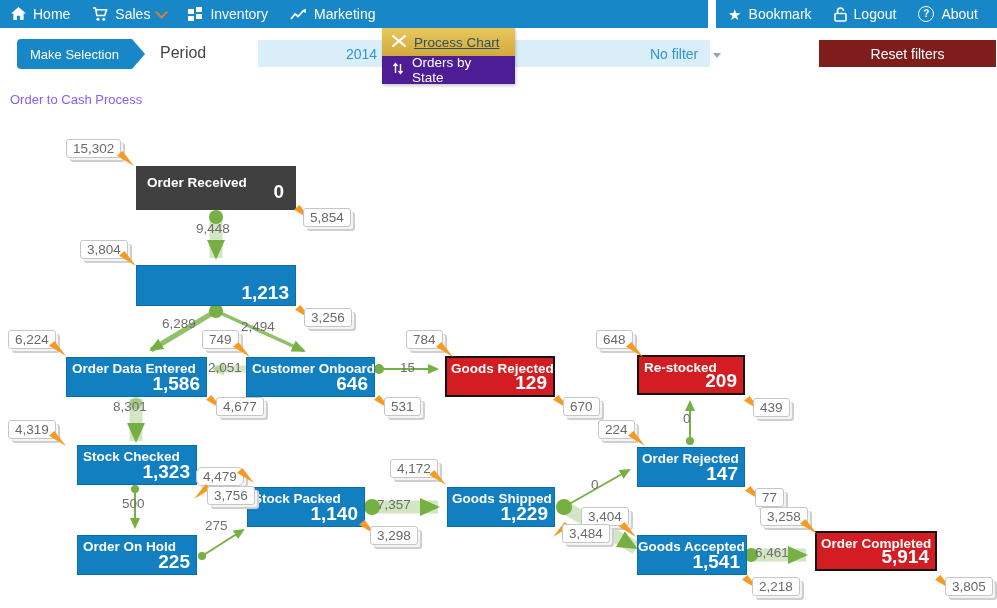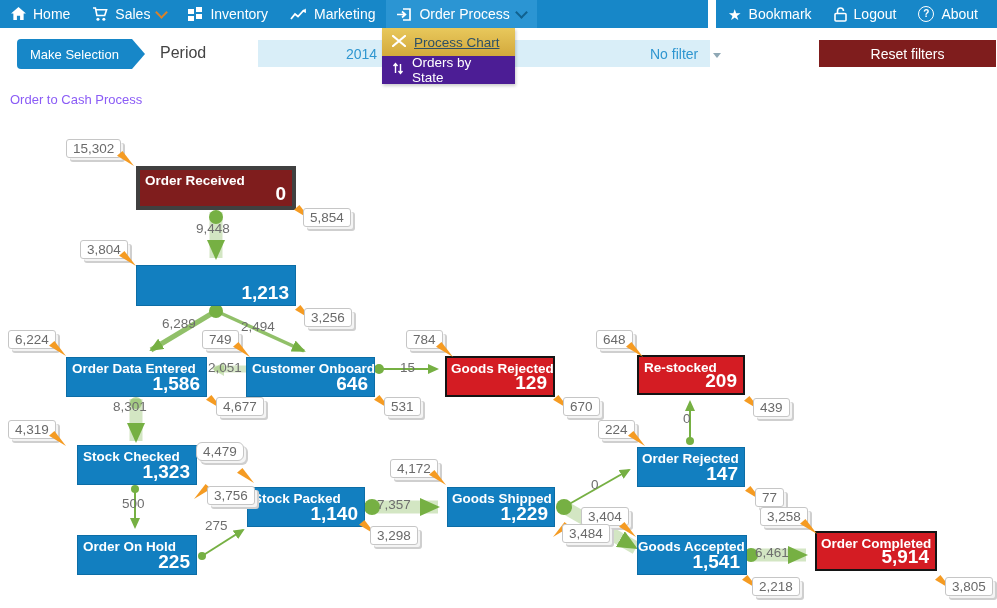--- a/index.html
+++ b/index.html
@@ -38,21 +38,21 @@
   .med{stroke:rgba(118,176,67,.8);stroke-width:5;fill:none;}
   .med2{stroke:rgba(118,176,67,.8);stroke-width:3.5;fill:none;}
   .faint{stroke:rgba(118,176,67,.3);stroke-width:7;fill:none;}
   .thin{stroke:#76b043;stroke-width:2;fill:none;}
   .dot{fill:#76b043;}
   .dotf{fill:rgba(118,176,67,.5);}
   .node{position:absolute;z-index:2;color:#fff;box-sizing:border-box;cursor:pointer;}
   .node .ntitle{font-size:13.5px;font-weight:bold;padding:3px 5px 0 5px;white-space:nowrap;}
   .node .nvalue{position:absolute;right:6px;bottom:1px;font-size:19px;font-weight:bold;}
   .node.blue{background:#127fc0;border:1px solid #0c6da6;}
-  .node.green{background:#7f1d1d;border:4px solid #404040;}
+  .node.green{background:#404040;border:6px solid #404040;}
   .node.red{background:#d41c23;border:2px solid #141414;}
   .elabel{position:absolute;z-index:3;font-size:13.5px;color:#6e6e6e;white-space:nowrap;}
   .flabel{position:absolute;z-index:4;background:#fff;border:1px solid #c6c6c6;border-radius:3px;
           padding:1px 6px;font-size:13.5px;color:#6a6a6a;white-space:nowrap;cursor:pointer;
           box-shadow:3px 3px 0 -1px #f4f4f4,4px 4px 0 0 #cfcfcf;}
   .oarr{position:absolute;z-index:4;width:17px;height:15px;background:#f59b22;}
   .oarr.se{clip-path:polygon(0 32%,32% 0,100% 100%);}
   .oarr.sw{clip-path:polygon(68% 0,100% 32%,0 100%);}
 </style>
 </head>
@@ -90,30 +90,20 @@
     <span>Inventory</span>
   </div>
   <div class="hitem">
     <span>
         <svg width="17" height="13" viewBox="0 0 17 13">
           <polyline points="1,11 5,6 8,8.5 14,2" fill="none" stroke="#fff" stroke-width="1.8"></polyline>
           <path d="M15.8 0.5 L16 5 L11.7 3.2 Z" fill="#fff"></path>
         </svg>
       </span>
     <span>Marketing</span>
-  </div>
-  <div class="hitem active">
-    <span>
-        <svg width="15" height="15" viewBox="0 0 15 15">
-          <path d="M6 2 H13 V13 H6" fill="none" stroke="#fff" stroke-width="1.7"></path>
-          <path d="M0 7.5 H8 M5 4.5 L8.4 7.5 L5 10.5" fill="none" stroke="#fff" stroke-width="1.7"></path>
-        </svg>
-      </span>
-    <span>Order Process</span>
-    <span class="chev dark"></span>
   </div>
 </div>
 <div class="hbar hbar-right">
   <div class="hitem">
     <span style="font-size:15px;line-height:15px;">★</span>
     <span>Bookmark</span>
   </div>
   <div class="hitem">
     <span>
         <svg width="13" height="15" viewBox="0 0 13 15">
@@ -312,21 +302,21 @@
 <div class="oarr se" style="left:553px;top:395px;"></div>
 <div class="flabel" style="left:563px;top:397px;">670</div>
 <div class="flabel" style="left:596px;top:330px;">648</div>
 <div class="oarr se" style="left:626px;top:342px;"></div>
 <div class="oarr se" style="left:744px;top:396px;"></div>
 <div class="flabel" style="left:753px;top:398px;">439</div>
 <div class="flabel" style="left:598px;top:420px;">224</div>
 <div class="oarr se" style="left:628px;top:431px;"></div>
 <div class="flabel" style="left:8px;top:420px;">4,319</div>
 <div class="oarr se" style="left:49px;top:431px;"></div>
-<div class="flabel" style="left:196px;top:442px;border-radius:6px;">4,479</div>
+<div class="flabel" style="left:196px;top:467px;border-radius:6px;">4,479</div>
 <div class="oarr se" style="left:237px;top:468px;"></div>
 <div class="oarr sw" style="left:194px;top:484px;"></div>
 <div class="flabel" style="left:207px;top:486px;">3,756</div>
 <div class="oarr se" style="left:359px;top:520px;"></div>
 <div class="flabel" style="left:370px;top:526px;">3,298</div>
 <div class="flabel" style="left:390px;top:459px;">4,172</div>
 <div class="oarr se" style="left:429px;top:470px;"></div>
 <div class="flabel" style="left:581px;top:507px;">3,404</div>
 <div class="oarr se" style="left:619px;top:522px;"></div>
 <div class="oarr sw" style="left:553px;top:522px;"></div>

